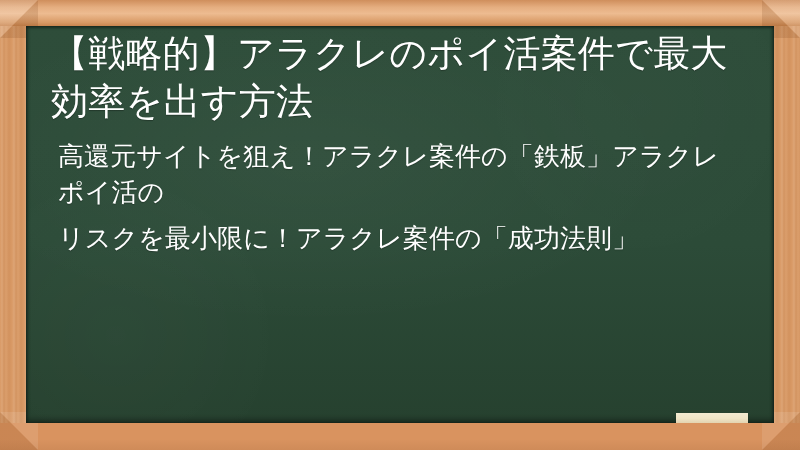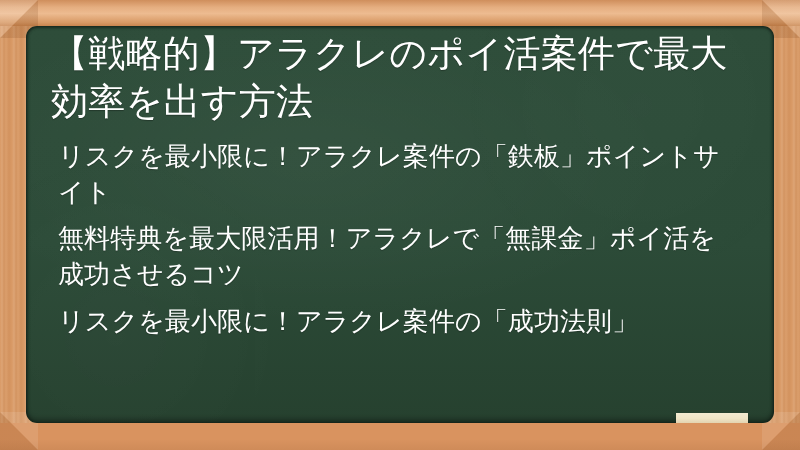--- a/index.html
+++ b/index.html
@@ -100,21 +100,20 @@
     background: #2c4b38;
     background-image:
       radial-gradient(ellipse 70% 60% at 38% 34%, rgba(255,255,255,0.035) 0%, rgba(255,255,255,0.0) 70%),
       linear-gradient(180deg, #2e4d3a 0%, #2c4b38 55%, #26412f 100%);
     box-shadow:
       inset 0 2px 3px rgba(0,0,0,0.35),
       inset 0 -4px 5px rgba(0,0,0,0.30),
       inset 2px 0 3px rgba(0,0,0,0.22),
       inset -2px 0 3px rgba(0,0,0,0.22);
     overflow: hidden;
-    border-radius: 11px;
   }
   .chalk-dust {
     position: absolute;
     inset: 0;
     opacity: 0.5;
     background-image:
       radial-gradient(circle at 12% 78%, rgba(255,255,255,0.04) 0%, rgba(255,255,255,0) 28%),
       radial-gradient(circle at 82% 20%, rgba(255,255,255,0.03) 0%, rgba(255,255,255,0) 30%);
     pointer-events: none;
   }
@@ -178,22 +177,21 @@
   <div class="miter br"></div>
 
   <div id="chalkboard">
     <div class="chalk-dust"></div>
 
     <div class="board-inner">
 
       <h1 id="slide-title">【戦略的】アラクレのポイ活案件で最大効率を出す方法</h1>
 
       <ul id="bullet-list">
-        <li class="bullet-item">リスクを最小限に！アラクレ案件の「鉄板」ポイントサイト</li>
-        <li class="bullet-item">無料特典を最大限活用！アラクレで「無課金」ポイ活を成功させるコツ</li>
+        <li class="bullet-item">高還元サイトを狙え！アラクレ案件の「鉄板」アラクレポイ活の</li>
         <li class="bullet-item">リスクを最小限に！アラクレ案件の「成功法則」</li>
       </ul>
 
     </div>
 
     <div id="chalk-eraser"></div>
   </div>
 
 </div>
 

